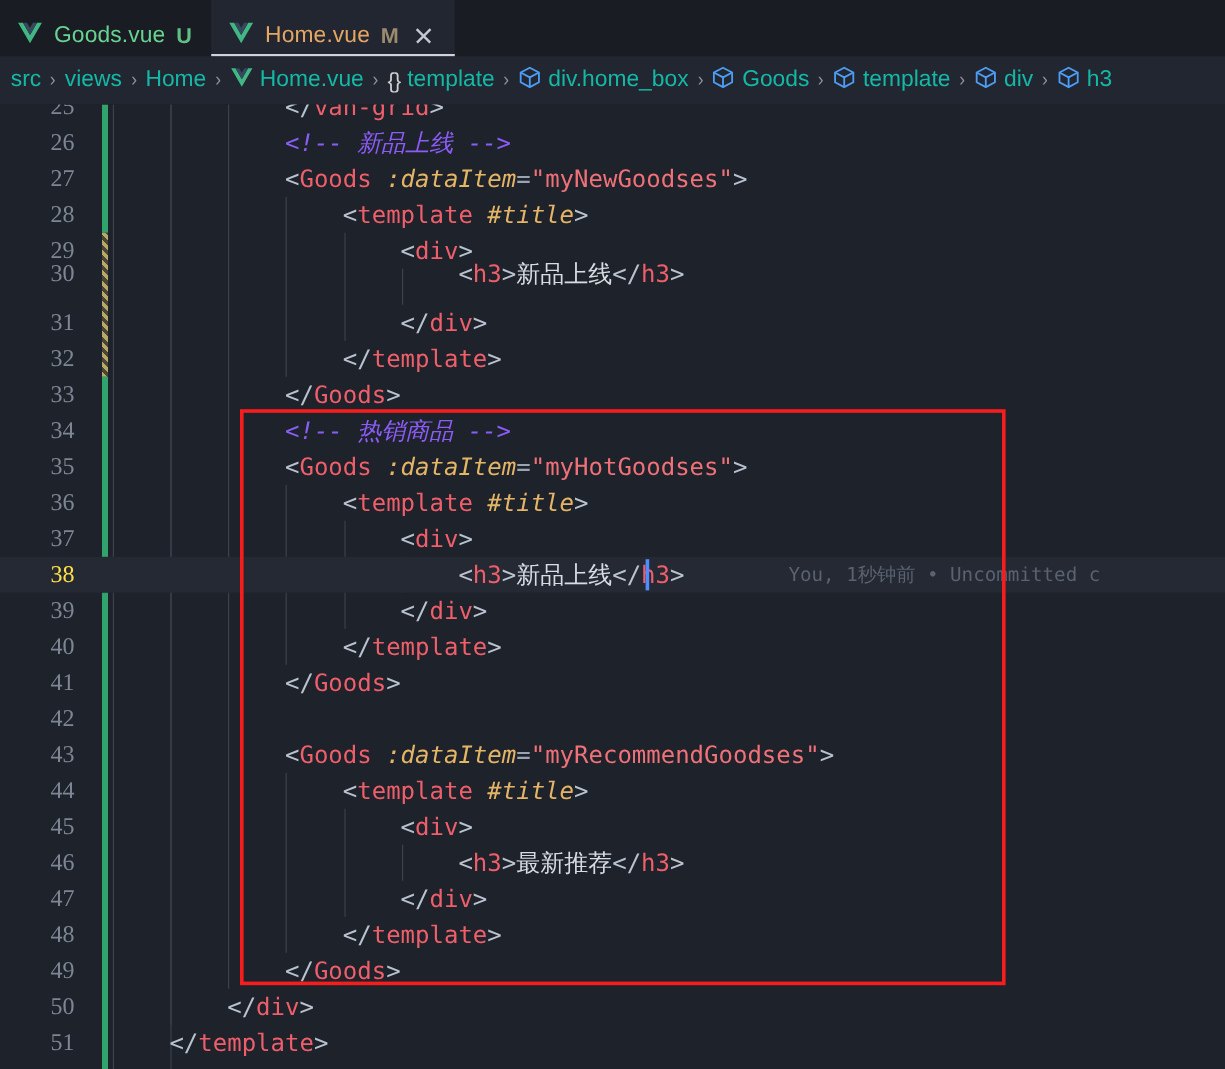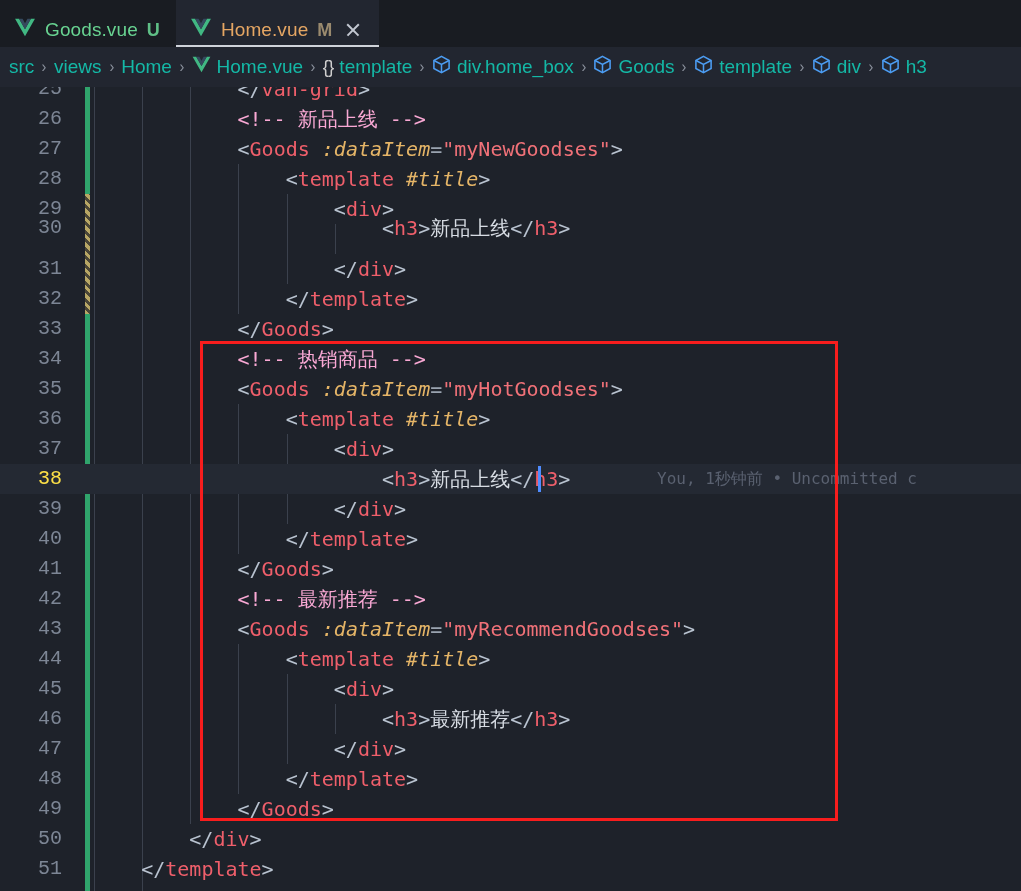--- a/index.html
+++ b/index.html
@@ -70,21 +70,21 @@
     background:#1e222a; overflow:hidden;
   }
   .code-layer { position:absolute; inset:0; }
 
   .row { position:absolute; left:0; width:1021px; height:30px; }
   .row.activeline { background:#242933; }
   .row.activeline .lno { color:#fde047; }
 
   .lno {
     position:absolute; left:0; width:62px; text-align:right;
-    font-family:Liberation Mono, monospace;
+    font-family:Liberation Serif, serif;
     font-size:20px; line-height:30px; color:#7d8695;
   }
   .codetext {
     position:absolute; left:93px; top:0; height:30px; line-height:30px;
     font-family:"DejaVu Sans Mono", monospace;
     font-size:20px; white-space:pre;
   }
 
   
   .gitbar { position:absolute; left:85px; width:5px; background:#30a46c; }
@@ -95,21 +95,21 @@
   
   .iguide { position:absolute; width:1px; background:#3b414d; }
 
   
   .pn  { color:#b9c3d0; }              
   .tag { color:#ef5f6b; }              
   .attr{ color:#e5b567; font-style:italic; } 
   .eq  { color:#9aa3b0; }
   .str { color:#f07178; }              
   .txt { color:#d7dce3; }              
-  .cmt { color:#f9a8d4; }
+  .cmt { color:#8b5cf6; font-style:italic; }
 
   
   .cursor {
     position:absolute; width:3px; height:26px; top:2px; background:#4f8cff;
   }
 
   
   .blame {
     position:absolute; height:30px; line-height:30px;
     font-family:"DejaVu Sans Mono", monospace; font-size:16px;
@@ -300,21 +300,20 @@
         <div class="row" style="top: 437px;">
           <div class="lno">40</div>
           <div class="codetext"><span class="txt">                </span><span class="pn">&lt;/</span><span class="tag">template</span><span class="pn">&gt;</span></div>
         </div>
         <div class="row" style="top: 467px;">
           <div class="lno">41</div>
           <div class="codetext"><span class="txt">            </span><span class="pn">&lt;/</span><span class="tag">Goods</span><span class="pn">&gt;</span></div>
         </div>
         <div class="row" style="top: 497px;">
           <div class="lno">42</div>
-          <div class="codetext"><span class="txt">            </span><span class="cmt">&lt;!-- 最新推荐 --&gt;</span></div>
         </div>
         <div class="row" style="top: 527px;">
           <div class="lno">43</div>
           <div class="codetext"><span class="txt">            </span><span class="pn">&lt;</span><span class="tag">Goods</span><span class="txt"> </span><span class="attr">:dataItem</span><span class="eq">=</span><span class="str">"myRecommendGoodses"</span><span class="pn">&gt;</span></div>
         </div>
         <div class="row" style="top: 557px;">
           <div class="lno">44</div>
           <div class="codetext"><span class="txt">                </span><span class="pn">&lt;</span><span class="tag">template</span><span class="txt"> </span><span class="attr">#title</span><span class="pn">&gt;</span></div>
         </div>
         <div class="row" style="top: 587px;">

